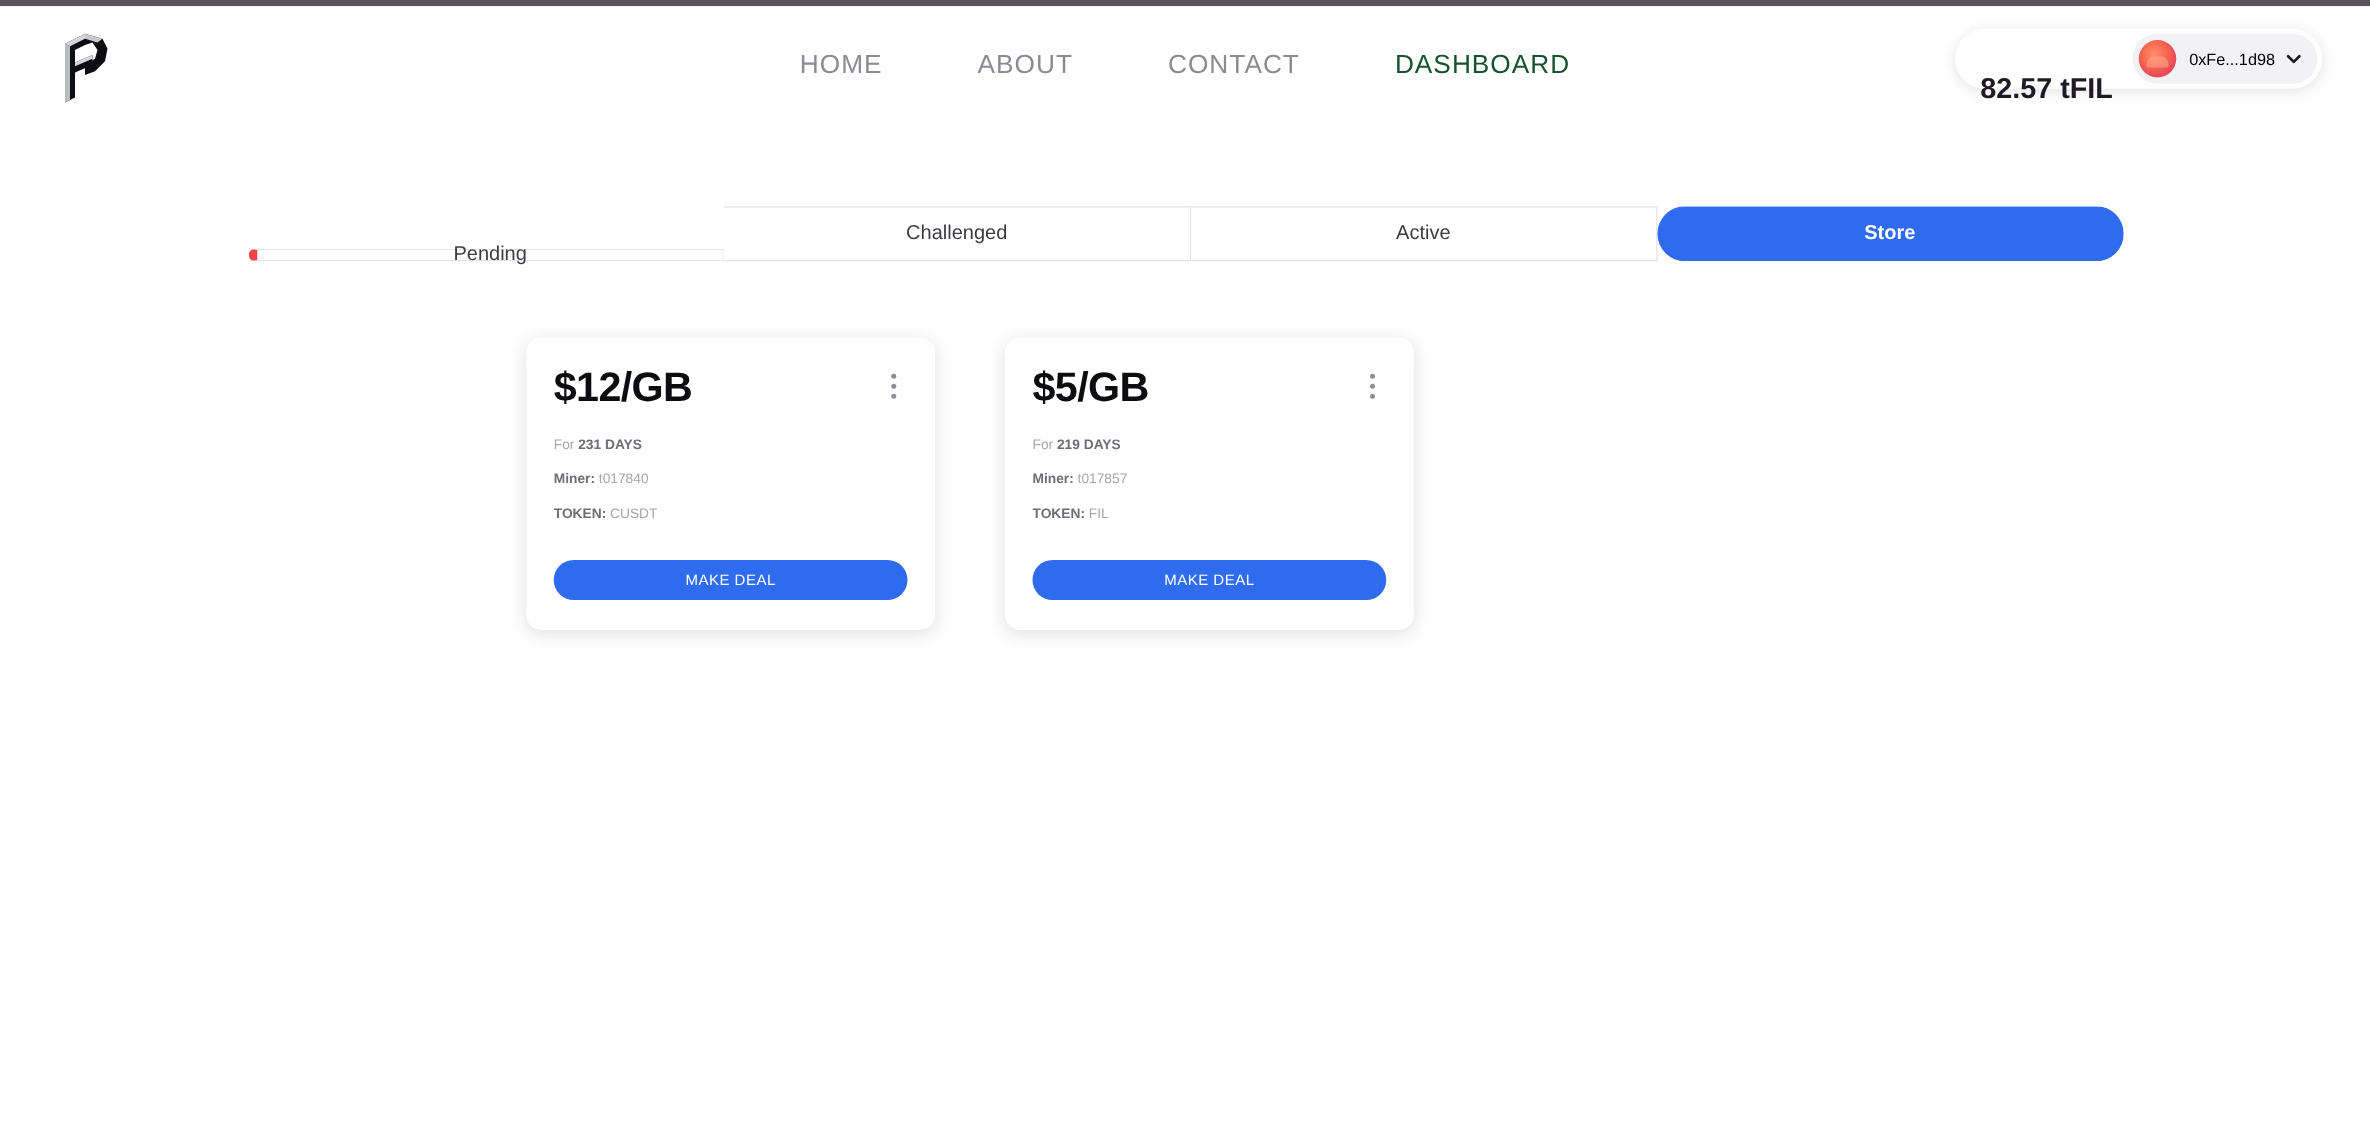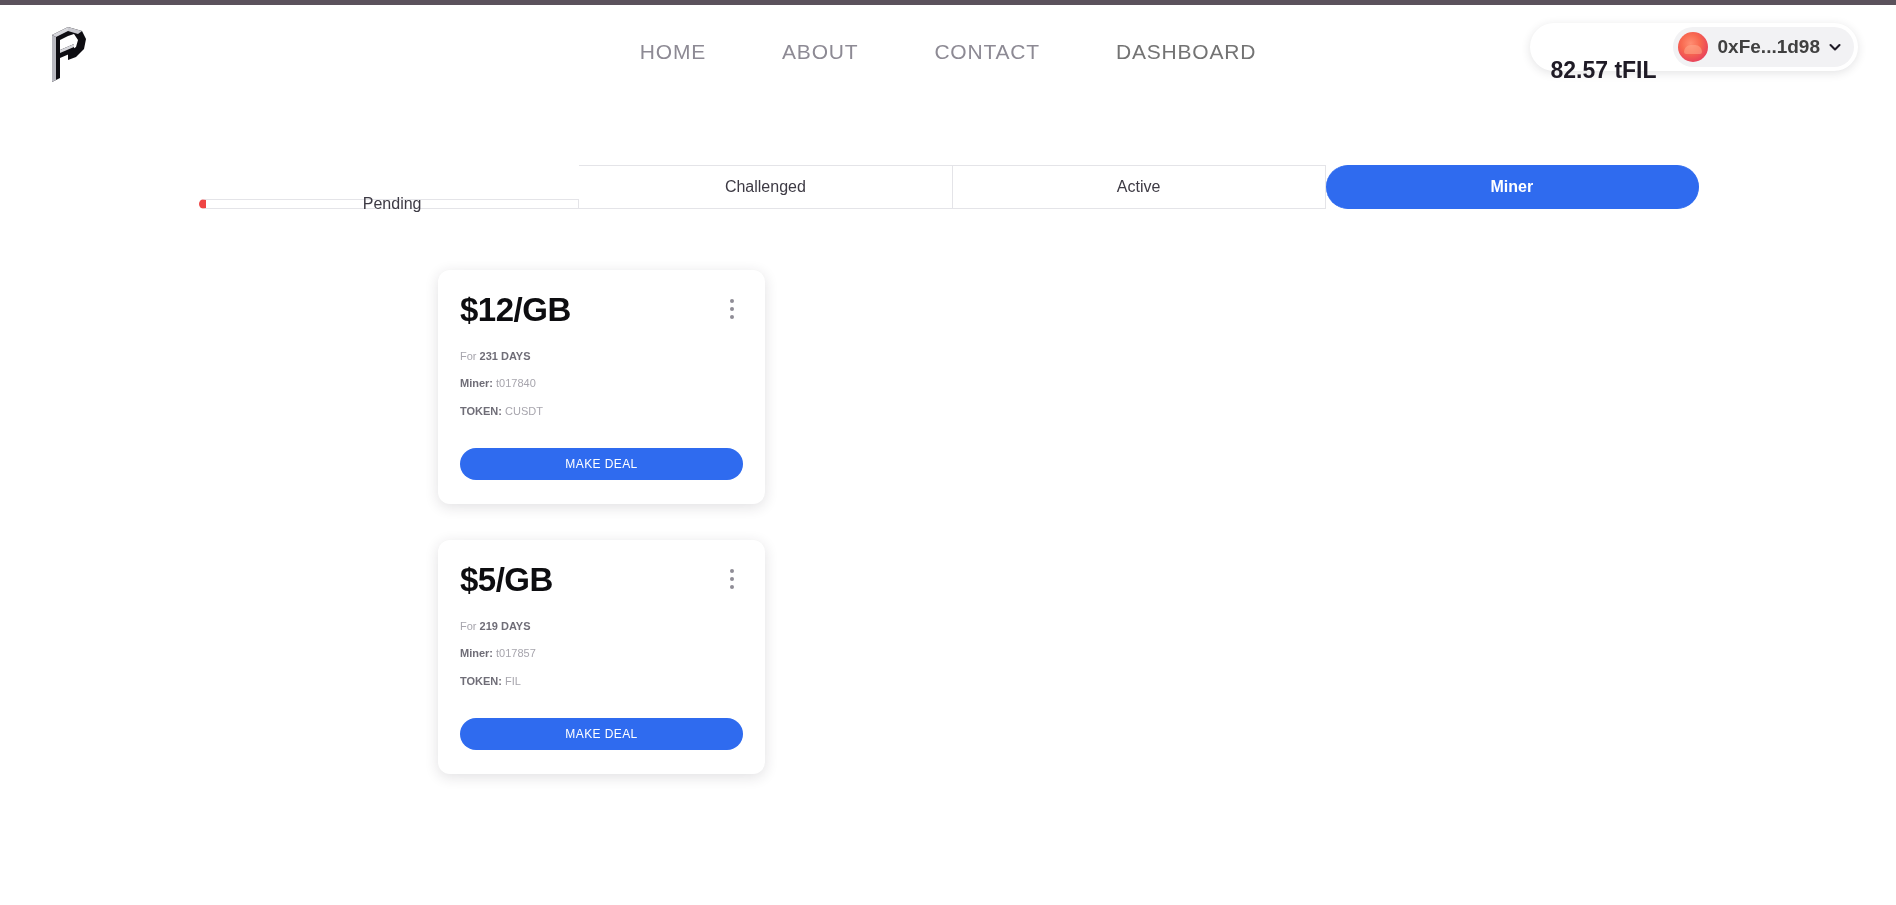--- a/index.html
+++ b/index.html
@@ -37,21 +37,21 @@
     gap: 56px;
   }
   .nav-item {
     font-size: 21px;
     letter-spacing: 0.8px;
     color: #8d8a94;
     cursor: pointer;
     padding: 6px 10px;
     white-space: nowrap;
   }
-  .nav-item.active { color: #737373; }
+  .nav-item.active { color: #14532d; }
 
   
   .wallet {
     position: absolute; right: 38px; top: 18px;
     height: 48px;
     display: flex; align-items: center;
     background: #ffffff;
     border-radius: 26px;
     padding: 0 4px 0 20px;
     box-shadow: 0 2px 10px rgba(40,36,50,0.13);
@@ -81,22 +81,22 @@
   }
   .avatar::after {
     content: "";
     position: absolute;
     left: 6px; top: 13px;
     width: 18px; height: 9px;
     border-radius: 9px 9px 3px 3px;
     background: rgba(255,170,140,0.55);
   }
   .wallet-address {
-    font-size: 19px; font-weight: bold;
-    color: #404040;
+    font-size: 13px; font-weight: normal;
+    color: #000000;
     white-space: nowrap;
     margin-right: 8px;
   }
   .chevron { width: 14px; height: 14px; display: block; }
 
   
   .tabs {
     position: absolute; left: 199px; top: 165px;
     width: 1500px; height: 44px;
     display: flex;
@@ -122,24 +122,23 @@
   .tab.active {
     background: #2f6bef;
     border-color: #2f6bef;
     color: #ffffff;
     font-weight: bold;
     border-radius: 22px;
   }
 
   
   .cards {
-    position: absolute; left: 438px; top: 270px;
+    position: absolute; left: 421px; top: 270px;
     display: flex;
-    gap: 36px;
-    flex-direction: column;
+    gap: 56px;
   }
   .card {
     width: 327px;
     background: #ffffff;
     border-radius: 12px;
     box-shadow: 0 3px 14px rgba(40,36,50,0.14);
     padding: 22px 22px 24px 22px;
   }
   .card-head {
     display: flex; align-items: flex-start; justify-content: space-between;
@@ -223,21 +222,21 @@
         </svg>
       </div>
     </div>
 
   </div>
 
   <div class="tabs">
     <div class="tab">Pending</div>
     <div class="tab">Challenged</div>
     <div class="tab">Active</div>
-    <div class="tab active">Miner</div>
+    <div class="tab active">Store</div>
   </div>
 
   <div class="cards">
 
     <div class="card">
       <div class="card-head">
         <div class="card-price">$12/GB</div>
         <div class="kebab">
           <span></span>
           <span></span>

